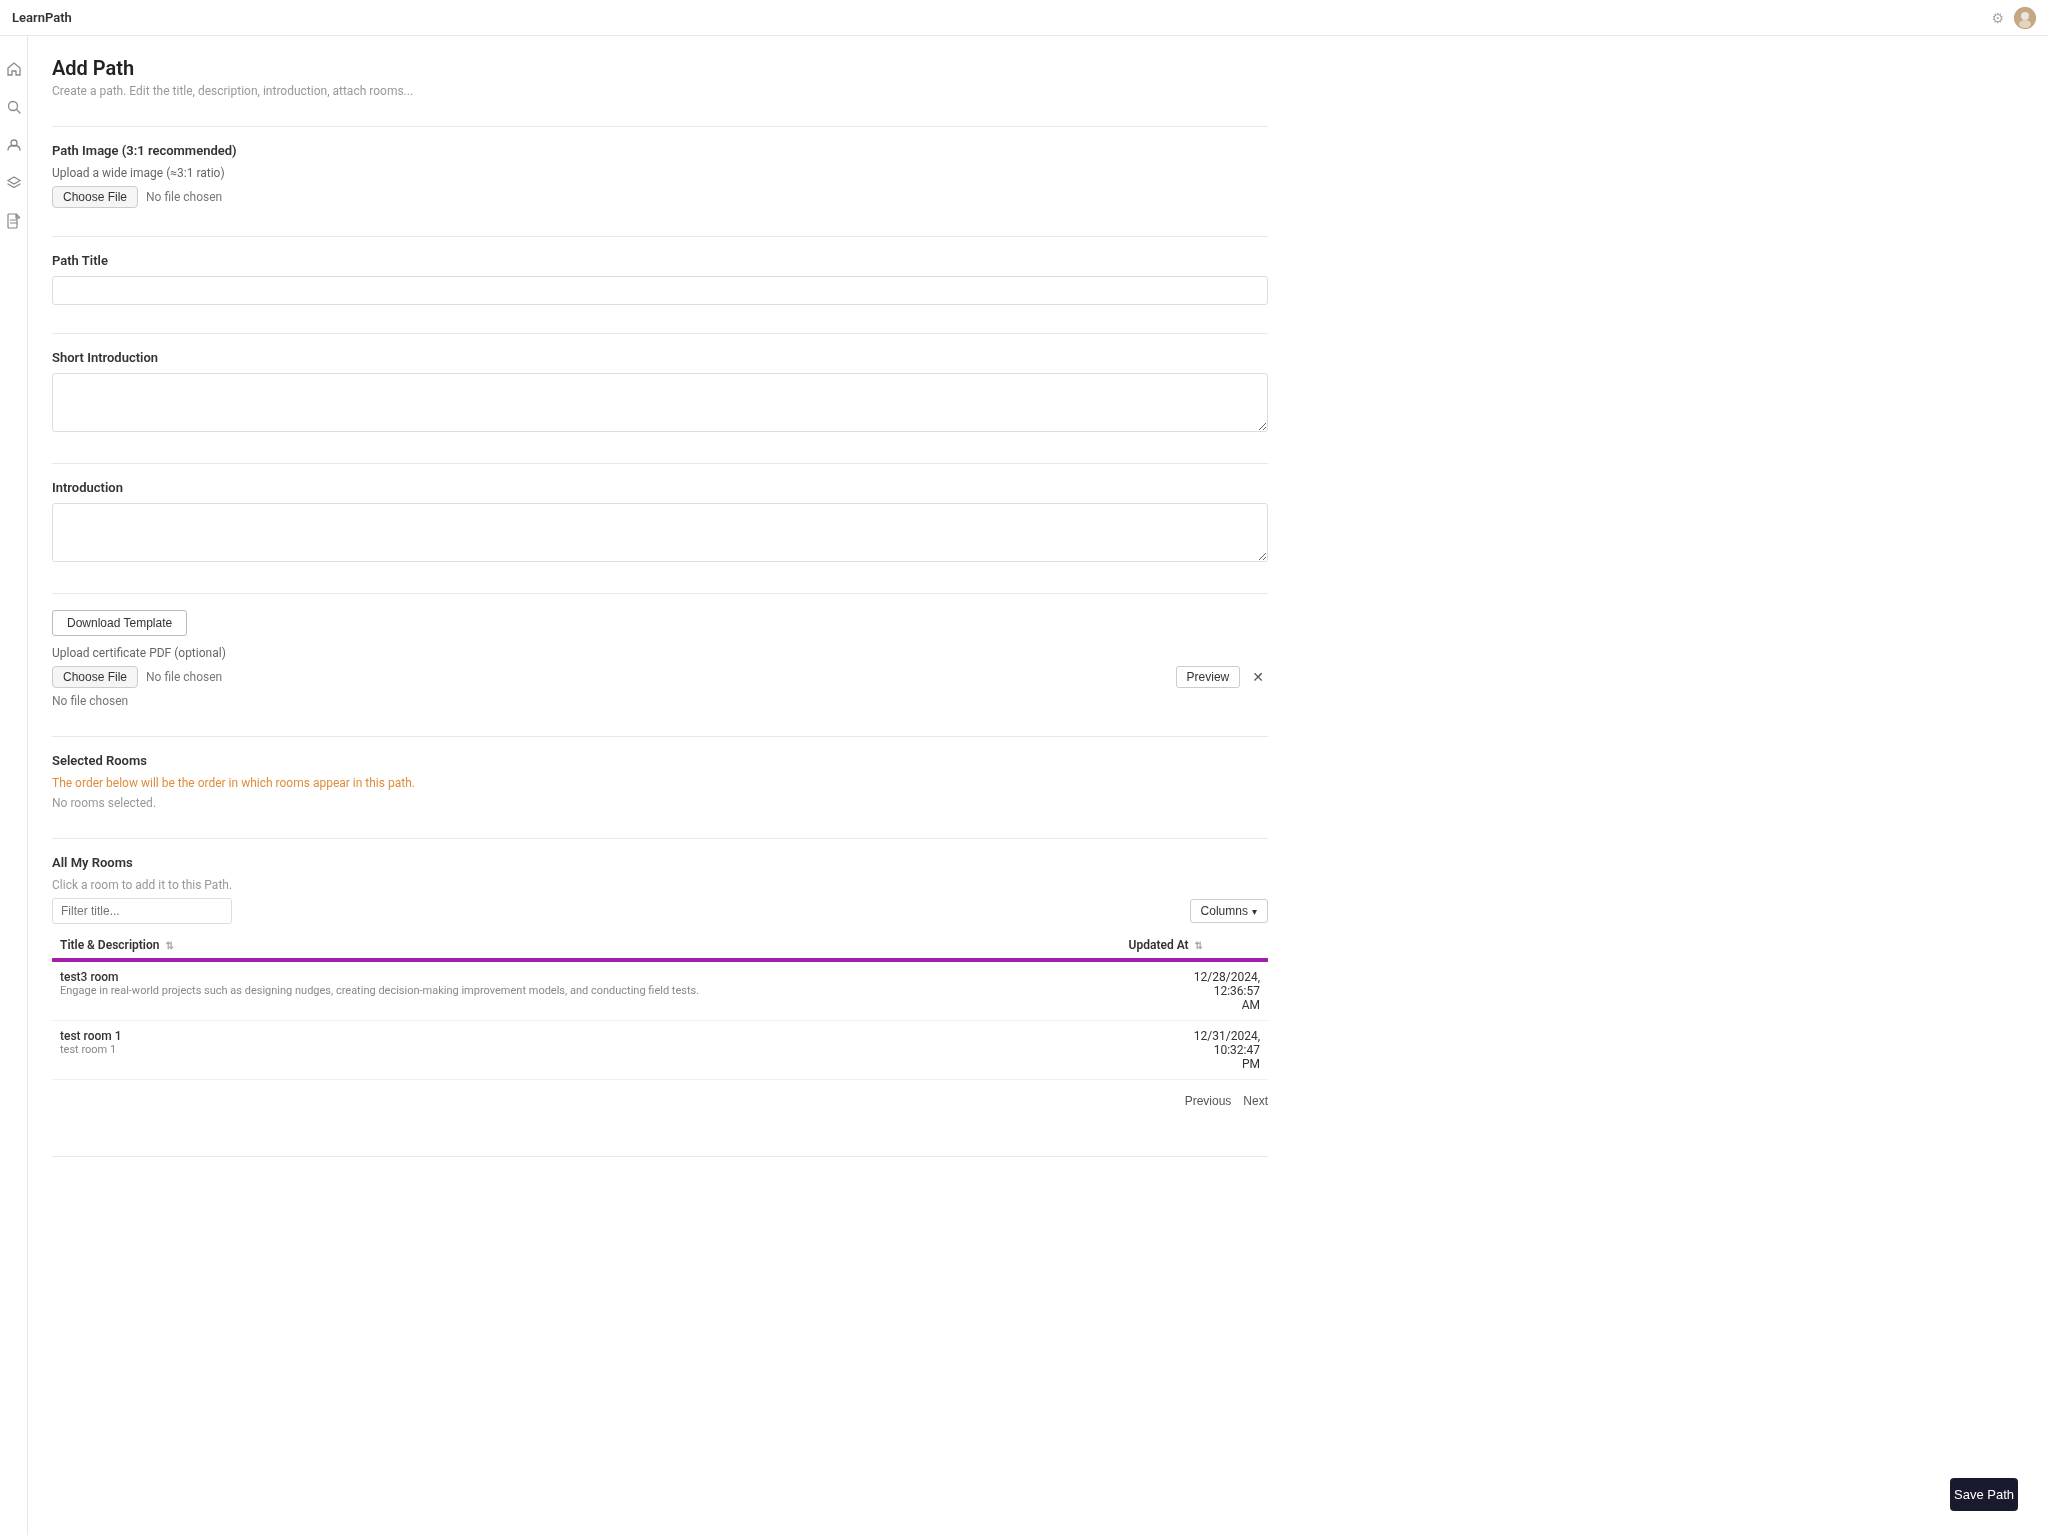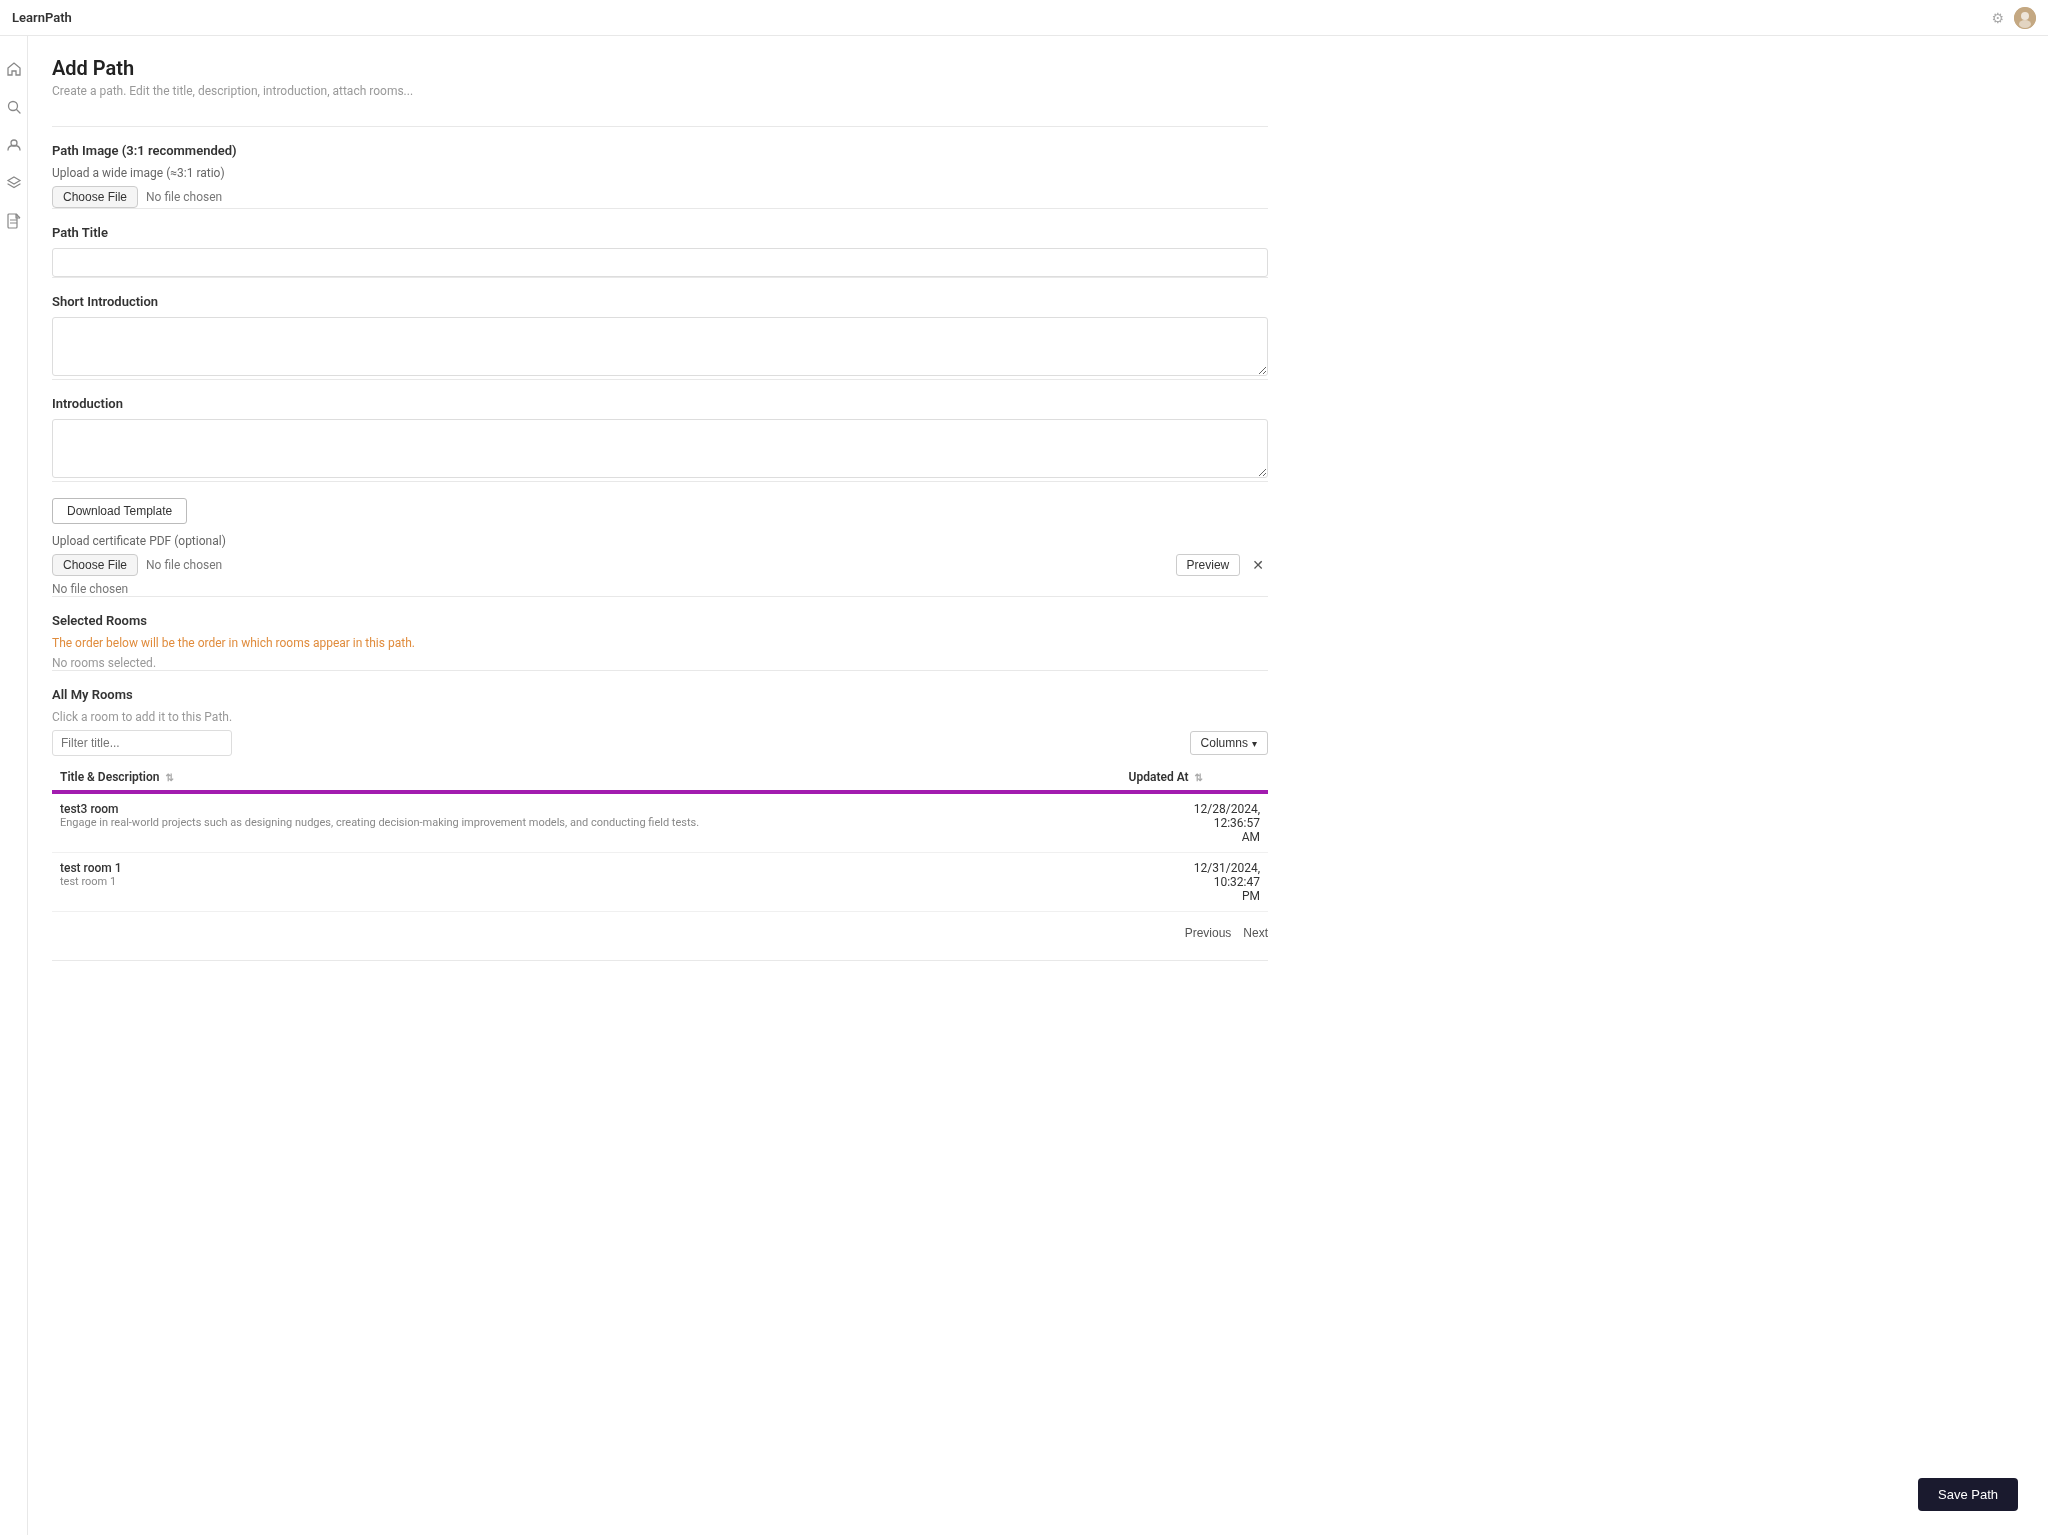--- a/index.html
+++ b/index.html
@@ -96,21 +96,21 @@
     }
 
     .divider {
       border: none;
       border-top: 1px solid #e8e8e8;
       margin: 0 0 16px 0;
     }
 
     .section {
       margin-bottom: 0;
-      padding-bottom: 0;
+      padding-bottom: 28px;
       border-bottom: 1px solid #e8e8e8;
       margin-bottom: 16px;
     }
 
     .section-title {
       font-size: 13px;
       font-weight: 600;
       color: #333;
       margin-bottom: 8px;
     }
@@ -312,21 +312,21 @@
     }
 
     .save-btn {
       position: fixed;
       bottom: 24px;
       right: 30px;
       background: #1a1a2e;
       color: #fff;
       border: none;
       border-radius: 4px;
-      padding: 9px 20px;
+      padding: 9px 4px;
       font-size: 13px;
       font-weight: 500;
       cursor: pointer;
     }
 
     .th-updated {
       text-align: right;
     }
   </style>
 </head>

